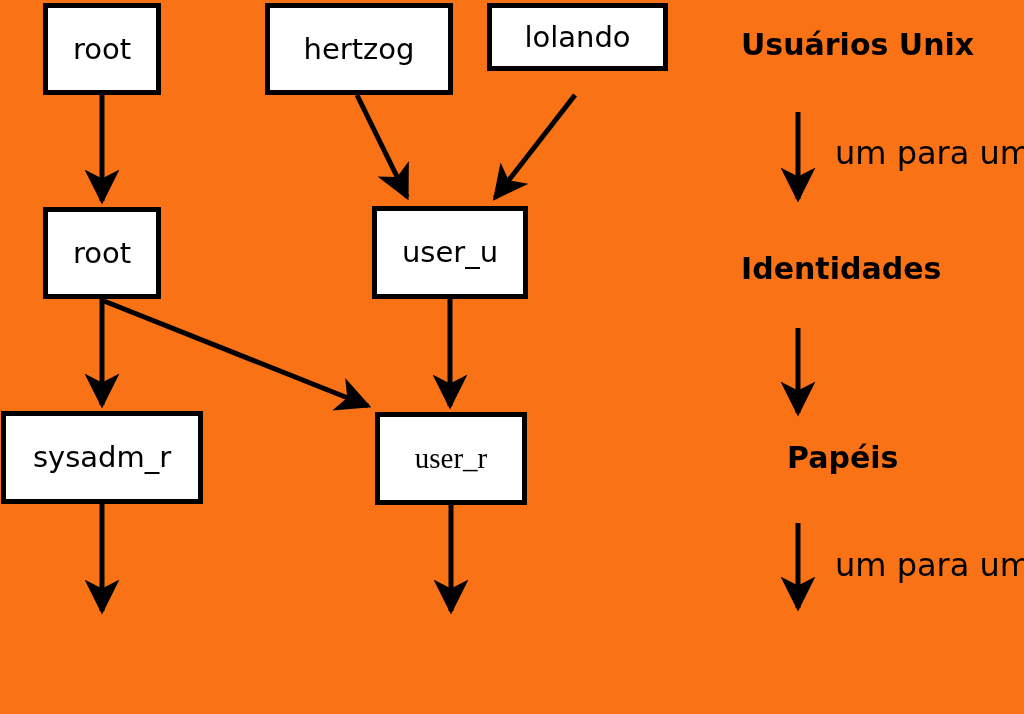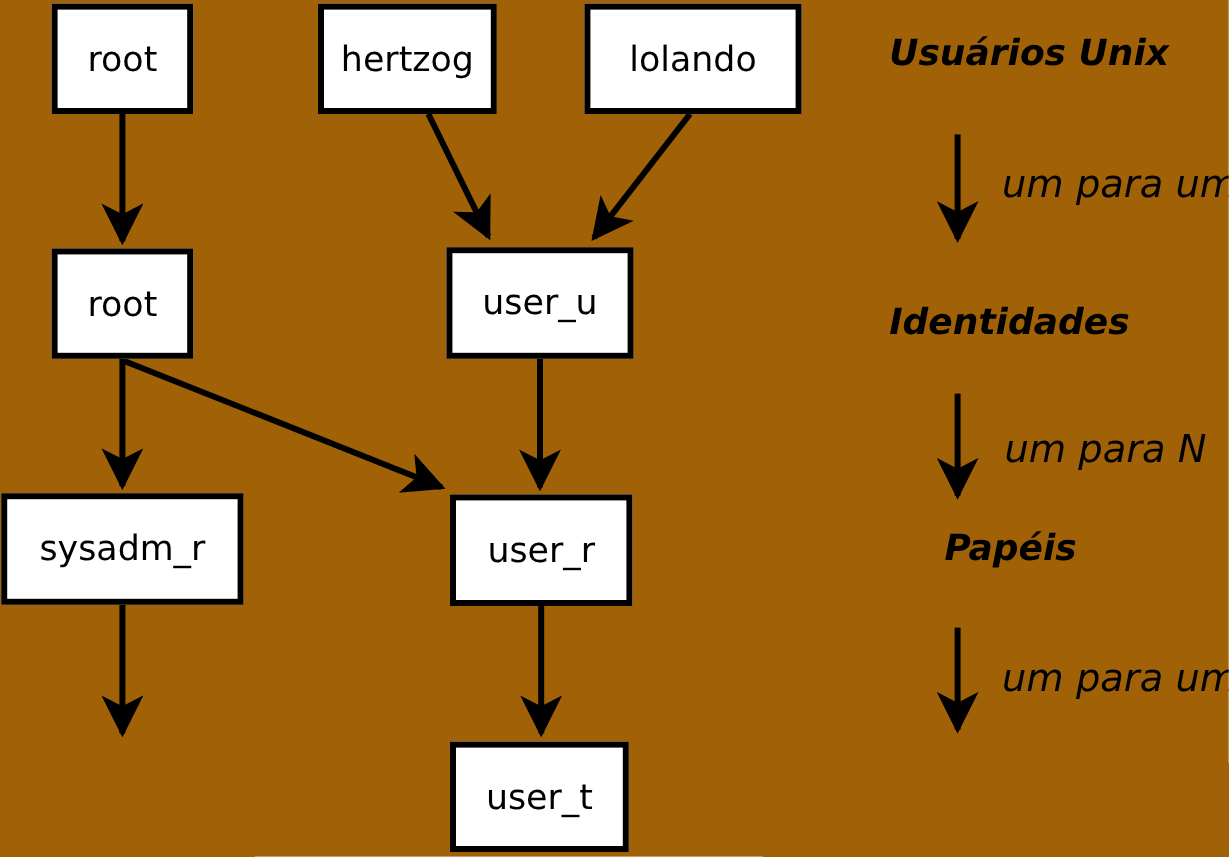--- a/index.html
+++ b/index.html
@@ -4,21 +4,21 @@
 <style>
   html, body {
     margin: 0;
     padding: 0;
     background: #ffffff;
   }
   .canvas {
     position: relative;
     width: 1024px;
     height: 714px;
-    background: #a16207;
+    background: #f97316;
     font-family: "DejaVu Sans", "Liberation Sans", sans-serif;
     color: #000000;
     overflow: hidden;
   }
   .arrow-layer {
     position: absolute;
     left: 0;
     top: 0;
     width: 1024px;
     height: 714px;
@@ -31,21 +31,20 @@
     display: flex;
     align-items: center;
     justify-content: center;
     font-size: 29px;
     line-height: 1;
   }
   .legend {
     position: absolute;
     white-space: nowrap;
     line-height: 1.3;
-    font-style: italic;
   }
   .legend.bold {
     font-weight: bold;
     font-size: 30px;
   }
   .legend.plain {
     font-size: 32px;
   }
 </style>
 </head>
@@ -70,53 +69,49 @@
       <line x1="451" y1="505" x2="451" y2="611" marker-end="url(#ah)"></line>
       <line x1="798" y1="112" x2="798" y2="199" marker-end="url(#ah)"></line>
       <line x1="798" y1="328" x2="798" y2="413" marker-end="url(#ah)"></line>
       <line x1="798" y1="523" x2="798" y2="608" marker-end="url(#ah)"></line>
     </g>
   </svg>
 
   <div class="node" style="left:43px;  top:3px;   width:118px; height:92px;">
     <span>root</span>
   </div>
-  <div class="node" style="left:265px; top:3px;   width:149px; height:92px;">
+  <div class="node" style="left:265px; top:3px;   width:188px; height:92px;">
     <span>hertzog</span>
   </div>
-  <div class="node" style="left:487px; top:3px;   width:181px; height:92px;">
+  <div class="node" style="left:487px; top:3px;   width:181px; height:68px;">
     <span>lolando</span>
   </div>
 
   <div class="node" style="left:43px;  top:207px; width:118px; height:92px;">
     <span>root</span>
   </div>
   <div class="node" style="left:372px; top:206px; width:156px; height:93px;justify-content:center;">
     <span>user_u</span>
   </div>
 
   <div class="node" style="left:1px;   top:411px; width:202px; height:93px;">
     <span>sysadm_r</span>
   </div>
-  <div class="node" style="left:375px; top:412px; width:152px; height:93px;">
+  <div class="node" style="left:375px; top:412px; width:152px; height:93px;font-family:Liberation Serif, serif;">
     <span>user_r</span>
   </div>
 
-  <div class="node" style="left:375px; top:618px; width:149px; height:92px;">
-    <span>user_t</span>
-  </div>
 
   <div class="legend bold" style="left:741px; top:25px;">Usuários Unix</div>
 
   <div class="legend plain" style="left:835px; top:133px;">um para um</div>
 
   <div class="legend bold" style="left:741px; top:213px;margin-top:36px;">
     <div>Identidades</div>
   </div>
 
-  <div class="legend plain" style="left:837px; top:354px;">um para N</div>
 
   <div class="legend bold" style="left:741px; top:438px;margin-left:46px;">Papéis</div>
 
   <div class="legend plain" style="left:835px; top:545px;">um para um</div>
 
 
 </div>
 
 </body></html>

